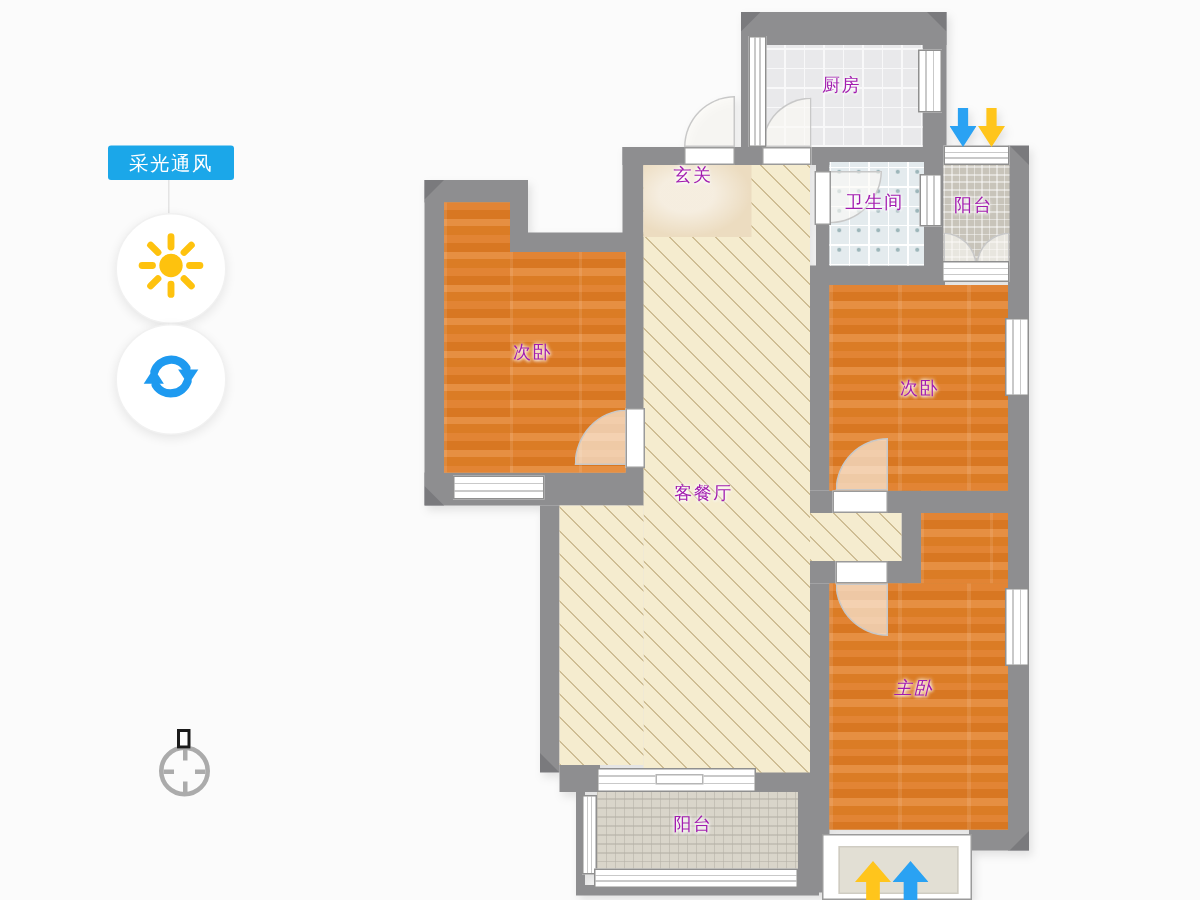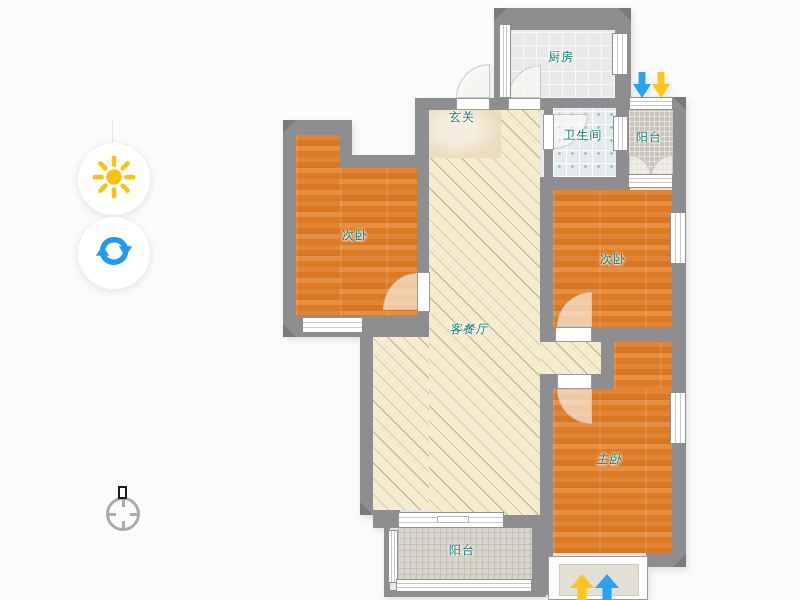--- a/index.html
+++ b/index.html
@@ -41,33 +41,34 @@
       repeating-linear-gradient(90deg,rgba(255,255,255,.45) 0 1px,rgba(0,0,0,0) 1px 5px);}
   .floor-mosaic2{background-color:#d9d5ca;background-image:
       repeating-linear-gradient(0deg,rgba(180,176,166,.55) 0 1px,rgba(0,0,0,0) 1px 6px),
       repeating-linear-gradient(90deg,rgba(180,176,166,.55) 0 1px,rgba(0,0,0,0) 1px 6px);}
   .win-h{position:absolute;z-index:4;background-color:#fff;border:1px solid #8f8f8f;box-sizing:border-box;
       background-image:linear-gradient(180deg,rgba(0,0,0,0) 0 28%,#c9c9c9 28% calc(28% + 1px),rgba(0,0,0,0) 0 62%,#c9c9c9 62% calc(62% + 1px),rgba(0,0,0,0) 0);}
   .win-v{position:absolute;z-index:4;background-color:#fff;border:1px solid #8f8f8f;box-sizing:border-box;
       background-image:linear-gradient(90deg,rgba(0,0,0,0) 0 28%,#c9c9c9 28% calc(28% + 1px),rgba(0,0,0,0) 0 62%,#c9c9c9 62% calc(62% + 1px),rgba(0,0,0,0) 0);}
   .leaf{position:absolute;z-index:4;background:#fff;border:1px solid #9a9a9a;box-sizing:border-box;}
   .fan{position:absolute;z-index:3;background:rgba(252,250,246,.62);border:1px solid #c8c8c8;box-sizing:border-box;}
-  .rlabel{position:absolute;z-index:6;transform:translate(-50%,-50%);font-size:12px;color:#0f766e;letter-spacing:1px;white-space:nowrap;
+  .rlabel{position:absolute;z-index:6;transform:translate(-50%,-50%);font-size:12px;color:#a21caf;letter-spacing:1px;white-space:nowrap;
       text-shadow:0 0 3px #fff,0 0 3px #fff,0 1px 2px #fff;}
   .arrow{position:absolute;z-index:6;}
   .arrow-down{clip-path:polygon(31% 0,69% 0,69% 46%,100% 46%,50% 100%,0 46%,31% 46%);}
   .arrow-up{clip-path:polygon(50% 0,100% 54%,69% 54%,69% 100%,31% 100%,31% 54%,0 54%);}
   .bay{position:absolute;z-index:4;background:#fff;border:1px solid #9b9b9b;box-sizing:border-box;}
   .bay-inner{position:absolute;background:#e2dfd4;border:1px solid #cfccc2;}
 </style>
 </head>
 <body>
 
 <div id="stage">
 
+  <div class="badge">采光通风</div>
   <div class="vline"></div>
   <div class="cbtn" style="top:142px;">
     <span>
       <svg width="44" height="44" viewBox="0 0 48 48">
         <circle cx="24" cy="24" r="8.5" fill="#fec20e"></circle>
         <g stroke="#fec20e" stroke-width="5" stroke-linecap="round">
           <line x1="37.5" y1="24" x2="45" y2="24"></line>
             <line x1="33.5" y1="33.5" x2="38.8" y2="38.8"></line>
           <line x1="24" y1="37.5" x2="24" y2="45"></line>
             <line x1="14.5" y1="33.5" x2="9.2" y2="38.8"></line>
@@ -192,18 +193,18 @@
     <div class="arrow arrow-down" style="left:633px;top:72px;width:18px;height:26px;background:#2aa2f3;"></div>
     <div class="arrow arrow-down" style="left:652px;top:72px;width:18px;height:26px;background:#ffc51c;"></div>
     <div class="arrow arrow-up" style="left:570px;top:574px;width:24px;height:26px;background:#ffc51c;"></div>
     <div class="arrow arrow-up" style="left:595px;top:574px;width:24px;height:26px;background:#2aa2f3;"></div>
 
     <span class="rlabel" style="left:561px;top:57px;">厨房</span>
     <span class="rlabel" style="left:462px;top:117px;">玄关</span>
     <span class="rlabel" style="left:583px;top:135px;">卫生间</span>
     <span class="rlabel" style="left:649px;top:137px;">阳台</span>
     <span class="rlabel" style="left:355px;top:235px;">次卧</span>
-    <span class="rlabel" style="left:469px;top:329px;font-style:italic;">客餐厅</span>
+    <span class="rlabel" style="left:469px;top:329px;">客餐厅</span>
     <span class="rlabel" style="left:613px;top:259px;">次卧</span>
     <span class="rlabel" style="left:609px;top:459px;font-style:italic;">主卧</span>
     <span class="rlabel" style="left:462px;top:550px;">阳台</span>
   </div>
 </div>
 
 </body></html>

